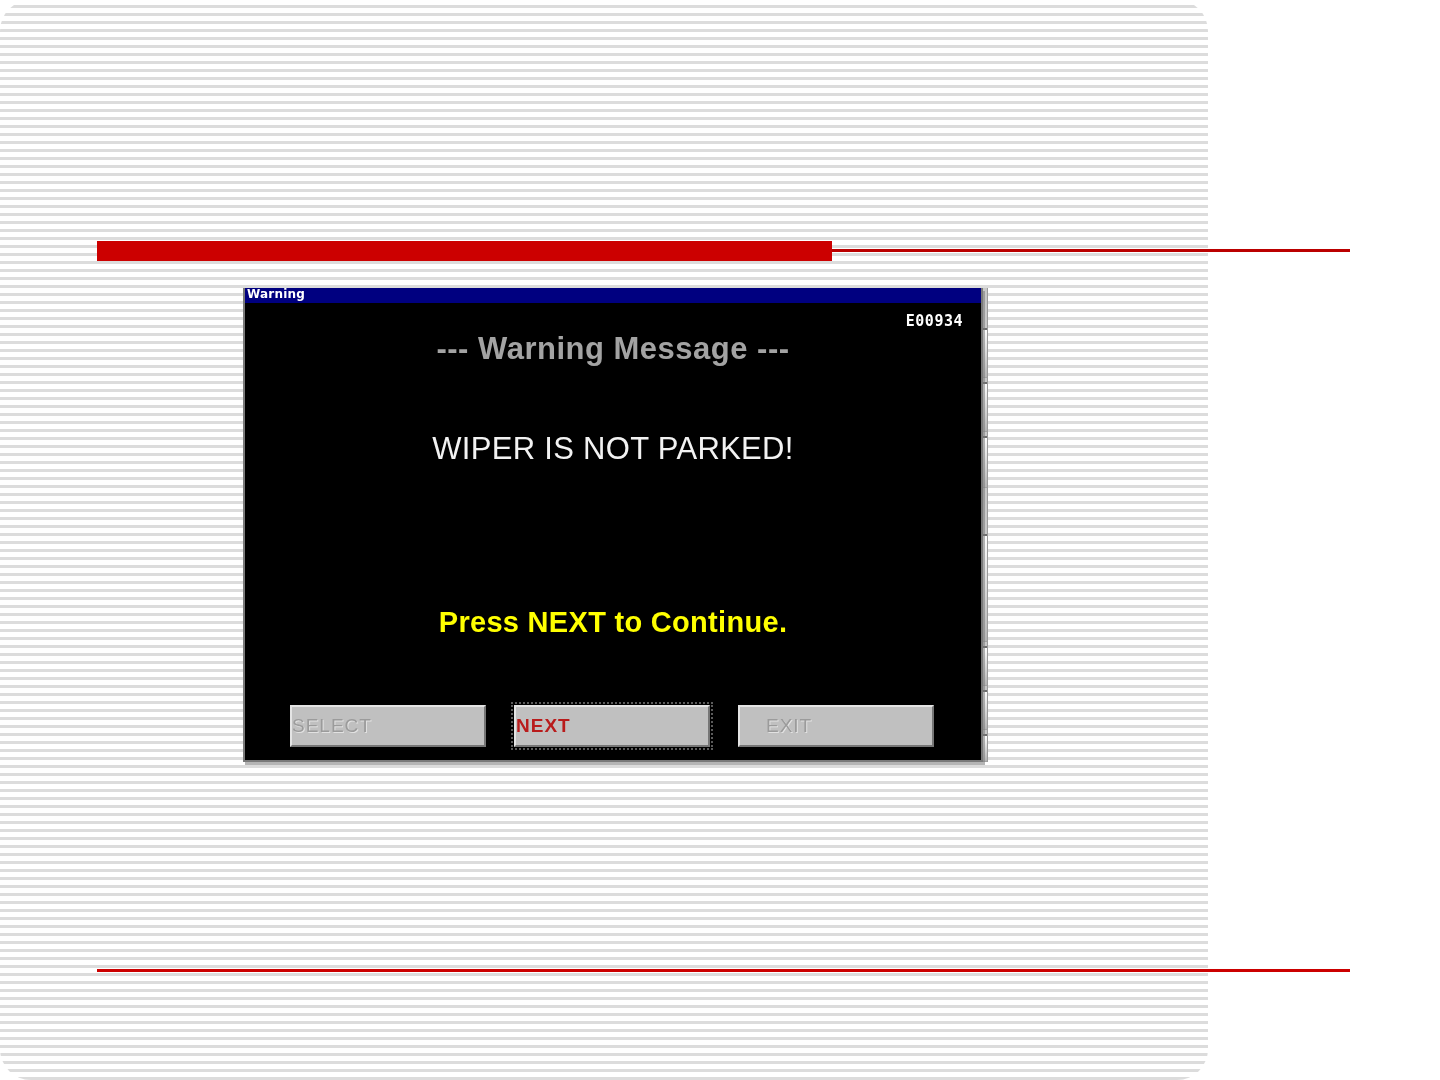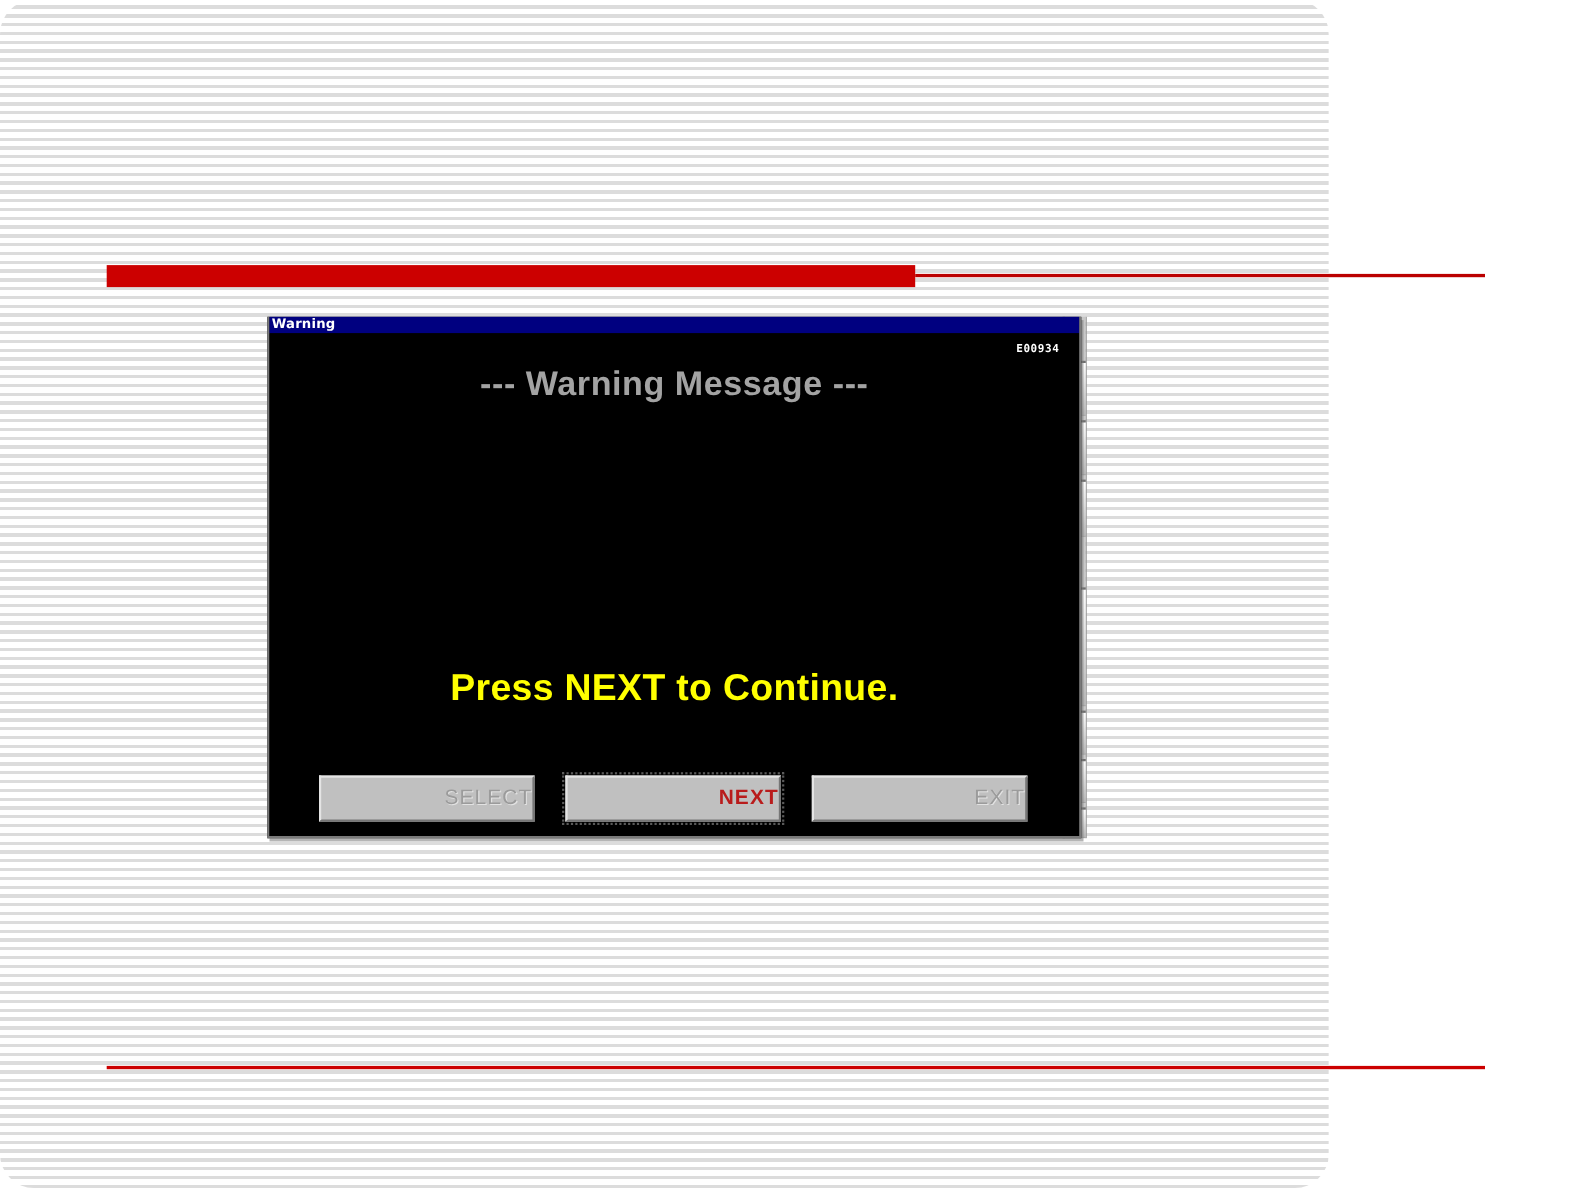--- a/index.html
+++ b/index.html
@@ -128,21 +128,21 @@
     background-color: #000000;
     overflow: hidden;
   }
 
   .error-code {
     position: absolute;
     right: 18px;
     top: 9px;
     color: #ffffff;
     font-family: "DejaVu Sans Mono", monospace;
-    font-size: 10px;
+    font-size: 15px;
     font-weight: bold;
     letter-spacing: 0.5px;
     white-space: nowrap;
   }
 
   .warn-title {
     position: absolute;
     left: 0;
     right: 0;
     top: 28px;
@@ -170,21 +170,21 @@
   }
 
   .warn-prompt {
     position: absolute;
     left: 0;
     right: 0;
     top: 303px;
     text-align: center;
     color: #ffff00;
     font-family: "Liberation Sans", sans-serif;
-    font-size: 34px;
+    font-size: 29px;
     font-weight: bold;
     letter-spacing: 0.3px;
     white-space: nowrap;
   }
 
   
   .btn-row {
     position: absolute;
     left: 0;
     right: 0;
@@ -200,21 +200,21 @@
     box-sizing: border-box;
     border-top: 2px solid #e4e4e4;
     border-left: 2px solid #e4e4e4;
     border-right: 2px solid #767676;
     border-bottom: 2px solid #767676;
     font-family: "Liberation Sans", sans-serif;
     font-size: 19px;
     font-weight: normal;
     letter-spacing: 1px;
     line-height: 38px;
-    text-align: right;
+    text-align: left;
     padding: 0;
     cursor: default;
     user-select: none;
   }
   .hmi-btn.disabled {
     color: #9b9b9b;
     text-shadow: 1px 1px 0 #e2e2e2;
   }
   .hmi-btn.enabled {
     color: #b91c1c;
@@ -254,20 +254,21 @@
     <div class="titlebar">
       <span class="titlebar-text">Warning</span>
     </div>
 
     <div class="screen">
 
       <div class="error-code">E00934</div>
 
       <div class="warn-title">--- Warning Message ---</div>
 
+      <div class="warn-body">WIPER IS NOT PARKED!</div>
 
       <div class="warn-prompt">Press NEXT to Continue.</div>
 
       <div class="btn-row">
         <button id="btn-select" class="hmi-btn disabled" disabled="">SELECT</button>
         <button id="btn-next" class="hmi-btn enabled focused">NEXT</button>
         <button id="btn-exit" class="hmi-btn disabled" disabled="">EXIT</button>
       </div>
 
     </div>

